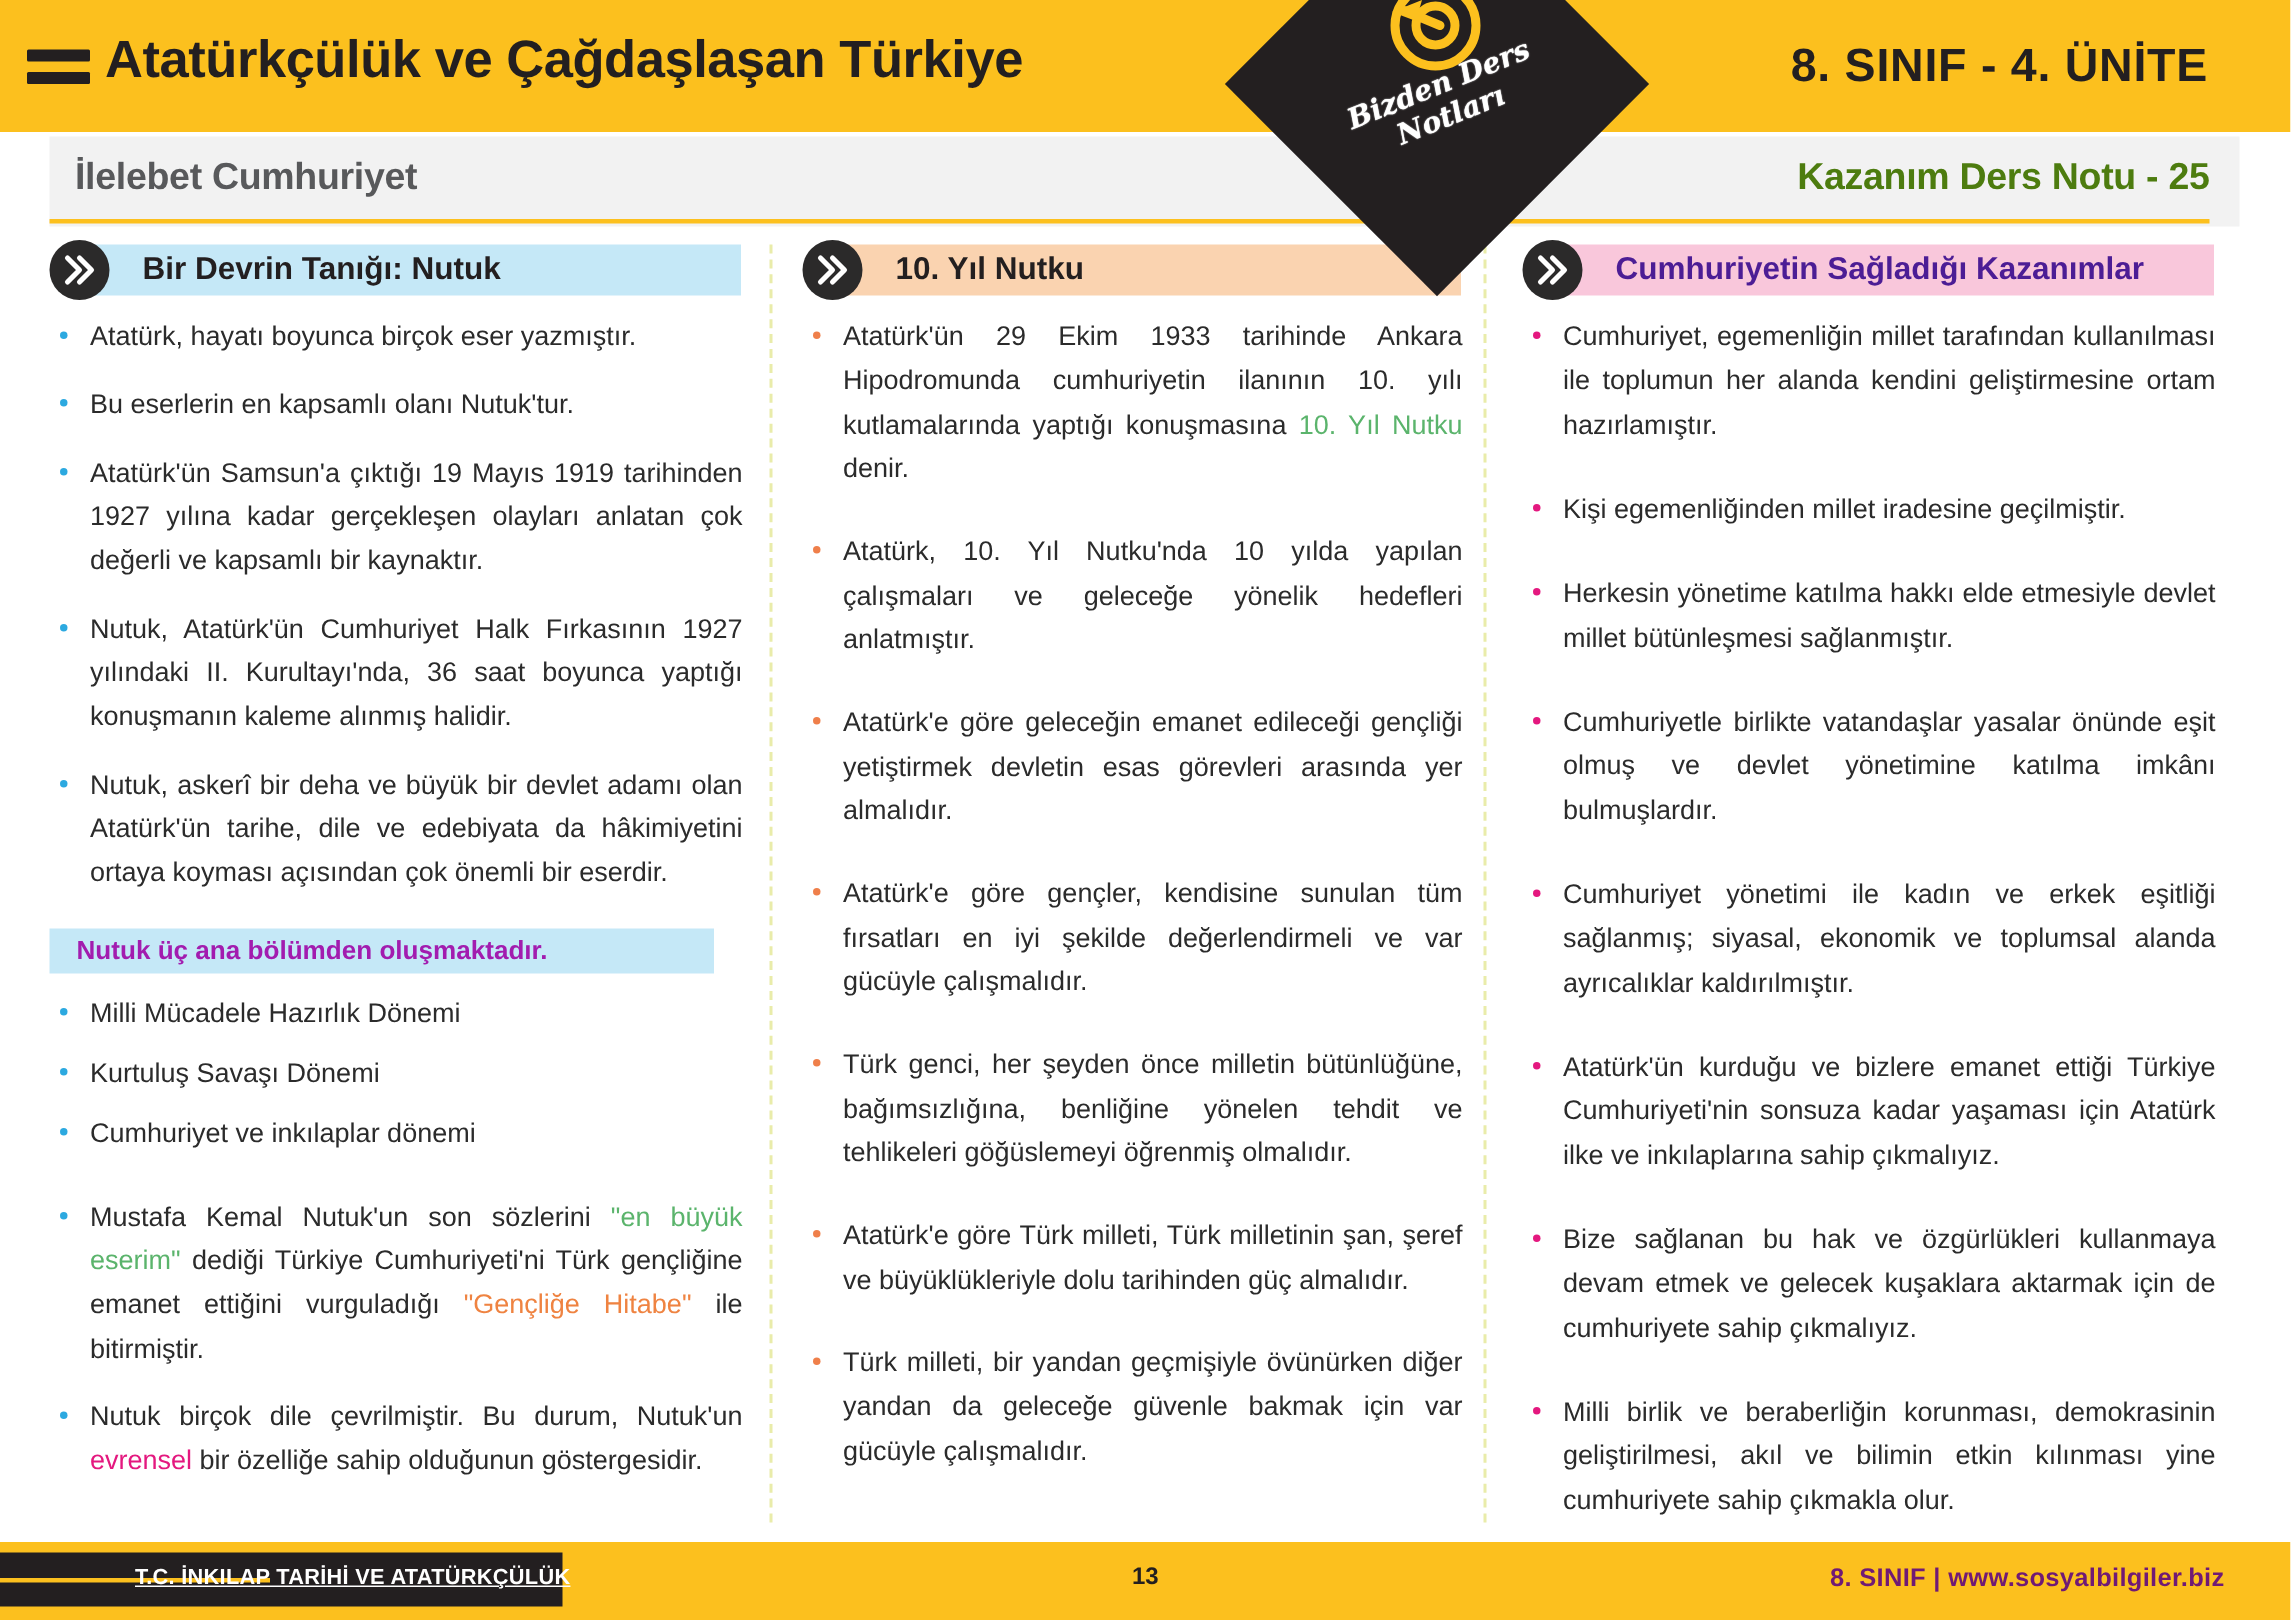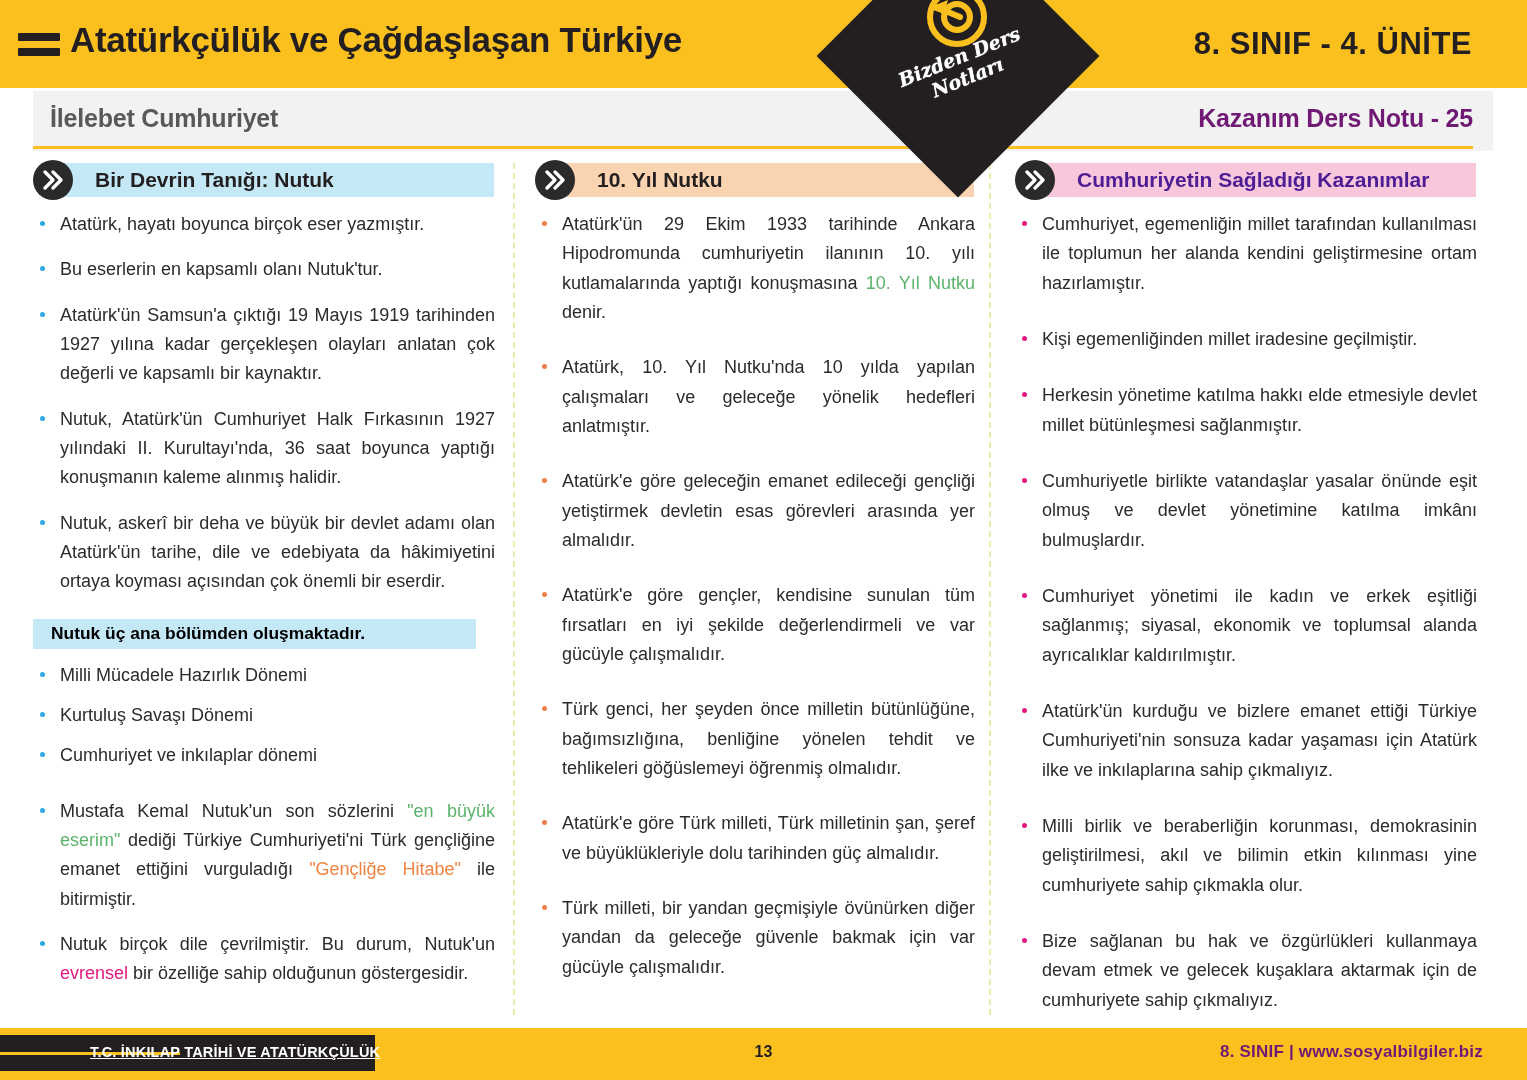--- a/index.html
+++ b/index.html
@@ -68,21 +68,21 @@
     position: absolute; left: 33px; top: 91px; width: 1460px; height: 60px;
     background: #f2f2f2;
   }
   .subbar-left {
     position: absolute; left: 17px; top: 13px;
     font-size: 25px; font-weight: bold; color: #58595b;
     letter-spacing: -0.2px;
   }
   .subbar-right {
     position: absolute; right: 20px; top: 13px;
-    font-size: 25px; font-weight: bold; color: #701a75;
+    font-size: 25px; font-weight: bold; color: #4d7c0f;
     letter-spacing: -0.2px;
   }
   .subbar-rule {
     position: absolute; left: 33px; top: 146px; width: 1440px; height: 3px;
     background: #fcc01e;
   }
 
   
   .cols {
     position: absolute; left: 0; top: 163px; width: 1527px; height: 855px;
@@ -140,21 +140,21 @@
   .c1 ul.blist > li::before { background: #2ca9e0; }
   .c2 ul.blist > li::before { background: #ef7f4a; }
   .c3 ul.blist > li::before { background: #e4187f; }
 
   .c1 ul.blist > li { margin-bottom: 16px; }
   .c2 ul.blist > li { margin-bottom: 26px; }
   .c3 ul.blist > li { margin-bottom: 27px; }
 
   
   .subhead {
-    background: #c5e8f7; color: #000000;
+    background: #c5e8f7; color: #a21caf;
     font-size: 17.4px; font-weight: bold;
     padding: 4px 8px 5px 18px;
     margin: 22px 0 12px 0;
     width: 443px;
   }
   .tight li { margin-bottom: 11px !important; }
   .gap-top { margin-top: 26px; }
 
   
   .footer {
@@ -294,22 +294,22 @@
         <div class="sec-chip">Cumhuriyetin Sağladığı Kazanımlar</div>
       </div>
 
       <ul class="blist">
         <li>Cumhuriyet, egemenliğin millet tarafından kullanılması ile toplumun her alanda kendini geliştirmesine ortam hazırlamıştır.</li>
         <li>Kişi egemenliğinden millet iradesine geçilmiştir.</li>
         <li>Herkesin yönetime katılma hakkı elde etmesiyle devlet millet bütünleşmesi sağlanmıştır.</li>
         <li>Cumhuriyetle birlikte vatandaşlar yasalar önünde eşit olmuş ve devlet yönetimine katılma imkânı bulmuşlardır.</li>
         <li>Cumhuriyet yönetimi ile kadın ve erkek eşitliği sağlanmış; siyasal, ekonomik ve toplumsal alanda ayrıcalıklar kaldırılmıştır.</li>
         <li>Atatürk'ün kurduğu ve bizlere emanet ettiği Türkiye Cumhuriyeti'nin sonsuza kadar yaşaması için Atatürk ilke ve inkılaplarına sahip çıkmalıyız.</li>
+        <li>Bize sağlanan bu hak ve özgürlükleri kullanmaya devam etmek ve gelecek kuşaklara aktarmak için de cumhuriyete sahip çıkmalıyız.</li>
         <li>Milli birlik ve beraberliğin korunması, demokrasinin geliştirilmesi, akıl ve bilimin etkin kılınması yine cumhuriyete sahip çıkmakla olur.</li>
-        <li>Bize sağlanan bu hak ve özgürlükleri kullanmaya devam etmek ve gelecek kuşaklara aktarmak için de cumhuriyete sahip çıkmalıyız.</li>
       </ul>
     </div>
   </div>
 
   <div class="footer">
     <div class="foot-tag">
       <div class="rule"></div>
       <div class="txt">T.C. İNKILAP TARİHİ VE ATATÜRKÇÜLÜK</div>
     </div>
     <div class="foot-page">13</div>

